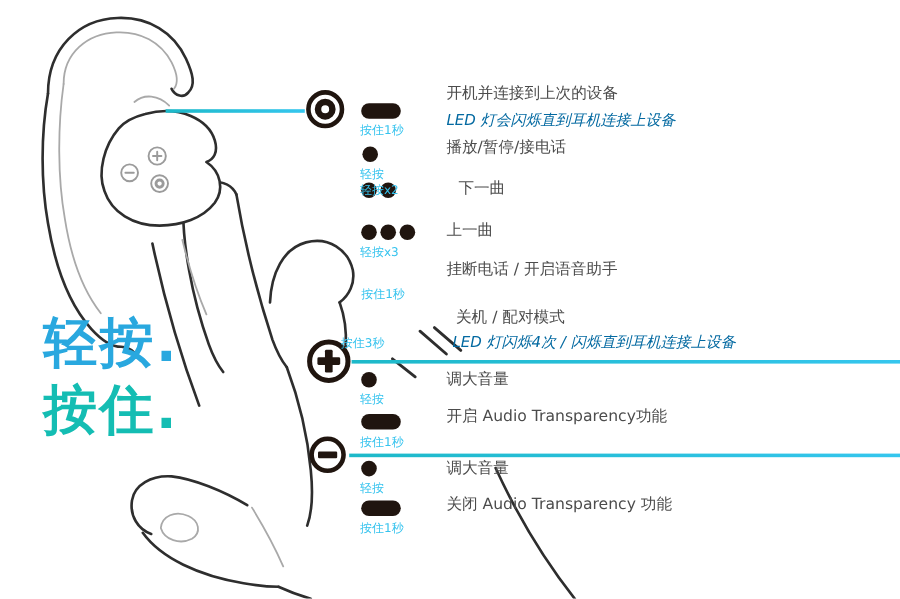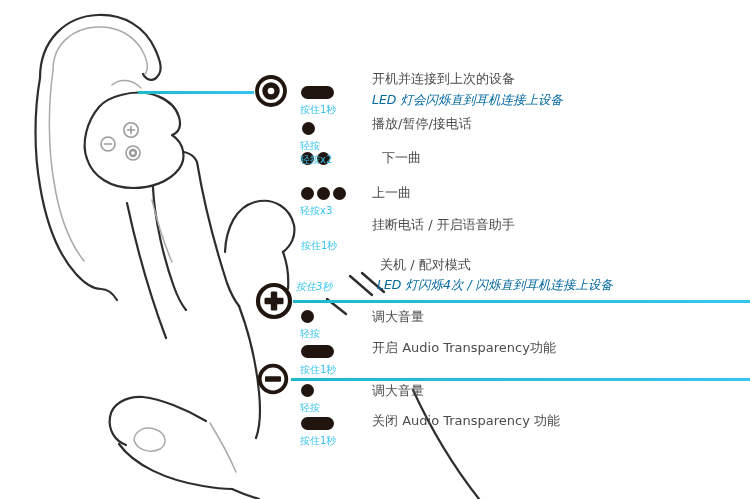--- a/index.html
+++ b/index.html
@@ -32,21 +32,21 @@
   .press-label{position:absolute;color:#35c3ee;font-size:10px;line-height:15px;white-space:nowrap;}
   
   .desc{position:absolute;color:#4c4c4c;font-size:13px;line-height:18px;white-space:nowrap;}
   .sub{position:absolute;color:#0369a1;font-size:12.5px;line-height:15px;white-space:nowrap;font-style:italic;}
   
   .p-r1-pill{left:301px;top:86px;}   .l-r1{left:300px;top:102px;}
   .d-r2{left:302px;top:122px;}       .l-r2{left:300px;top:138px;}
   .d-r3{left:301px;top:152px;}       .l-r3{left:300px;top:152px;text-align:center;}
   .d-r4{left:301px;top:187px;}       .l-r4{left:300px;top:203px;}
   .l-r5{left:301px;top:238px;}
-  .l-r6{left:296px;top:279px;font-style:italic;}
+  .l-r6{left:284px;top:279px;}
   .d-r7{left:301px;top:310px;}       .l-r7{left:300px;top:326px;}
   .p-r8-pill{left:301px;top:345px;}  .l-r8{left:300px;top:362px;}
   .d-r9{left:301px;top:384px;}       .l-r9{left:300px;top:400px;}
   .p-r10-pill{left:301px;top:417px;} .l-r10{left:300px;top:433px;}
   .t-r1{left:372px;top:70px;}  .s-r1{left:372px;top:92px;}
   .t-r2{left:372px;top:115px;}
   .t-r3{left:372px;top:149px;margin-left:10px;}
   .t-r4{left:372px;top:184px;}
   .t-r5{left:372px;top:216px;}
   .t-r6{left:380px;top:256px;} .s-r6{left:377px;top:277px;}
@@ -111,20 +111,24 @@
         <circle cx="133" cy="153" r="7"></circle>
         <circle cx="133" cy="153" r="3" stroke-width="2.4"></circle>
       </g>
     </g>
   </svg>
 
   <div class="cyan-line line-power"></div>
   <div class="cyan-line line-volup"></div>
   <div class="cyan-line line-voldown"></div>
 
+  <div class="slogan">
+    <div class="slogan-l1">轻按.</div>
+    <div class="slogan-l2">按住.</div>
+  </div>
 
   <div class="big-icon icon-power">
     <svg viewBox="0 0 34 34" width="34" height="34">
       <circle cx="17" cy="17" r="14" fill="none" stroke="#20150f" stroke-width="3.8"></circle>
       <circle cx="17" cy="17" r="6" fill="none" stroke="#20150f" stroke-width="5.4"></circle>
     </svg>
   </div>
   <div class="big-icon icon-plus">
     <svg viewBox="0 0 38 38" width="38" height="38">
       <circle cx="19" cy="19" r="16" fill="none" stroke="#20150f" stroke-width="4.2"></circle>

